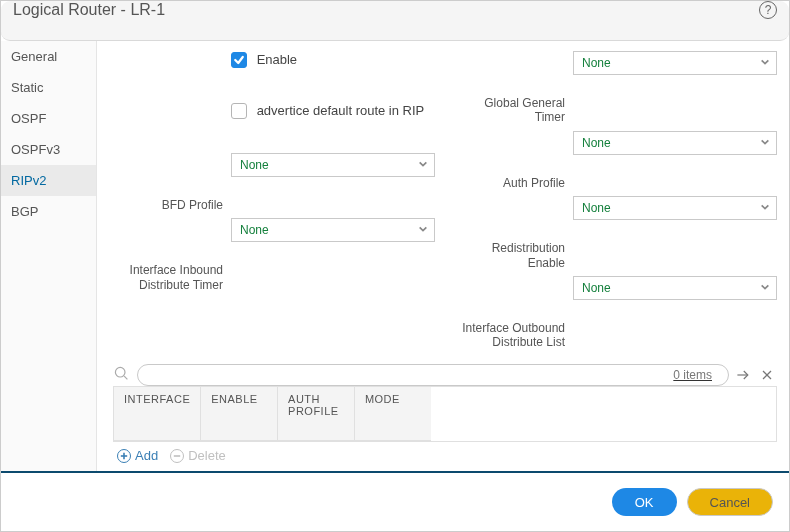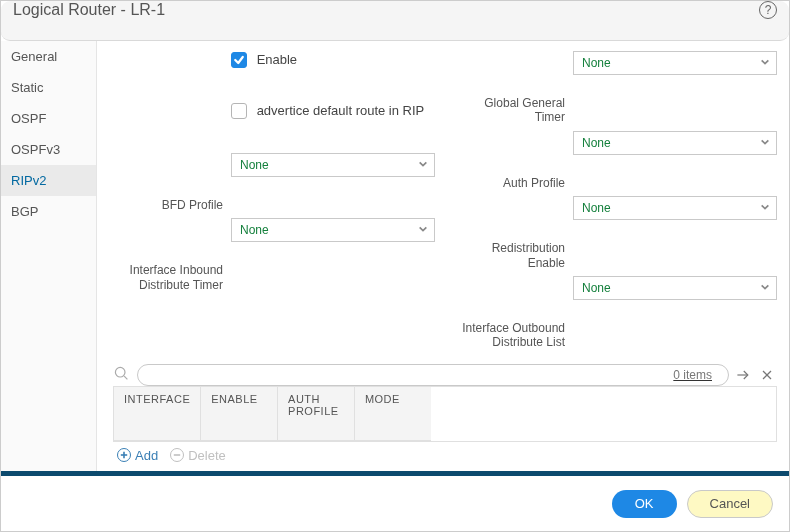--- a/index.html
+++ b/index.html
@@ -32,29 +32,29 @@
   .items-count { padding:0 8px; color:#777; font-size:12px; white-space:nowrap;}
   .icon-btn svg { width:16px; height:16px; stroke:#777; fill:none; stroke-width:1.5;}
   .icon-btn { cursor:pointer; padding:2px; display:flex; align-items:center; justify-content:center;}
   .search-icon svg { width:16px; height:16px; stroke:#aaa; fill:none; stroke-width:1.5; margin-right:4px;}
   .table-wrap { flex:1; border:1px solid #e0e0e0; display:flex; flex-direction:row; min-height:0;}
   .thead { display:flex; background:#f4f4f4; border-bottom:1px solid #e0e0e0; }
   .th { padding:6px 10px; font-size:11px; letter-spacing:0.5px; color:#555; border-right:1px solid #e0e0e0; text-transform:uppercase;}
   .th:last-child { border-right:none;}
   .tbody { flex:1; background:#fff; overflow:auto;}
   .table-actions { display:flex; gap:12px; padding:6px 4px 0 4px;}
-  .link-btn { display:flex; align-items:flex-start; gap:4px; font-size:13px; cursor:pointer;}
+  .link-btn { display:flex; align-items:flex-end; gap:4px; font-size:13px; cursor:pointer;}
   .link-btn.add { color:#3a7fb5;}
   .link-btn.disabled { color:#c0c0c0; cursor:default;}
   .circ-icon { width:14px; height:14px; border:1px solid currentColor; border-radius:50%; display:flex; align-items:center; justify-content:center;}
   .circ-icon svg { width:8px; height:8px; stroke:currentColor; stroke-width:2; fill:none;}
-  .footer { height:60px; border-top:5px solid #0c4a6e; display:flex; align-items:center; justify-content:flex-end; gap:10px; padding:0 16px;}
+  .footer { height:60px; border-top:2px solid #0c4a6e; display:flex; align-items:center; justify-content:flex-end; gap:10px; padding:0 16px;}
   .btn { height:28px; padding:0 22px; border-radius:14px; font-size:13px; cursor:pointer; border:1px solid transparent; display:flex; align-items:center;}
   .btn.primary { background:#1e88e5; color:#fff;}
-  .btn.secondary { background:#fef9c3; color:#555; border-color:#c9c9c9;}
+  .btn.secondary { background:#eab308; color:#555; border-color:#c9c9c9;}
 </style>
 </head>
 <body>
 
 <div class="window">
   <div class="titlebar">
     <div class="title">Logical Router - LR-1</div>
     <div class="help-icon">?</div>
   </div>
   <div class="body">

